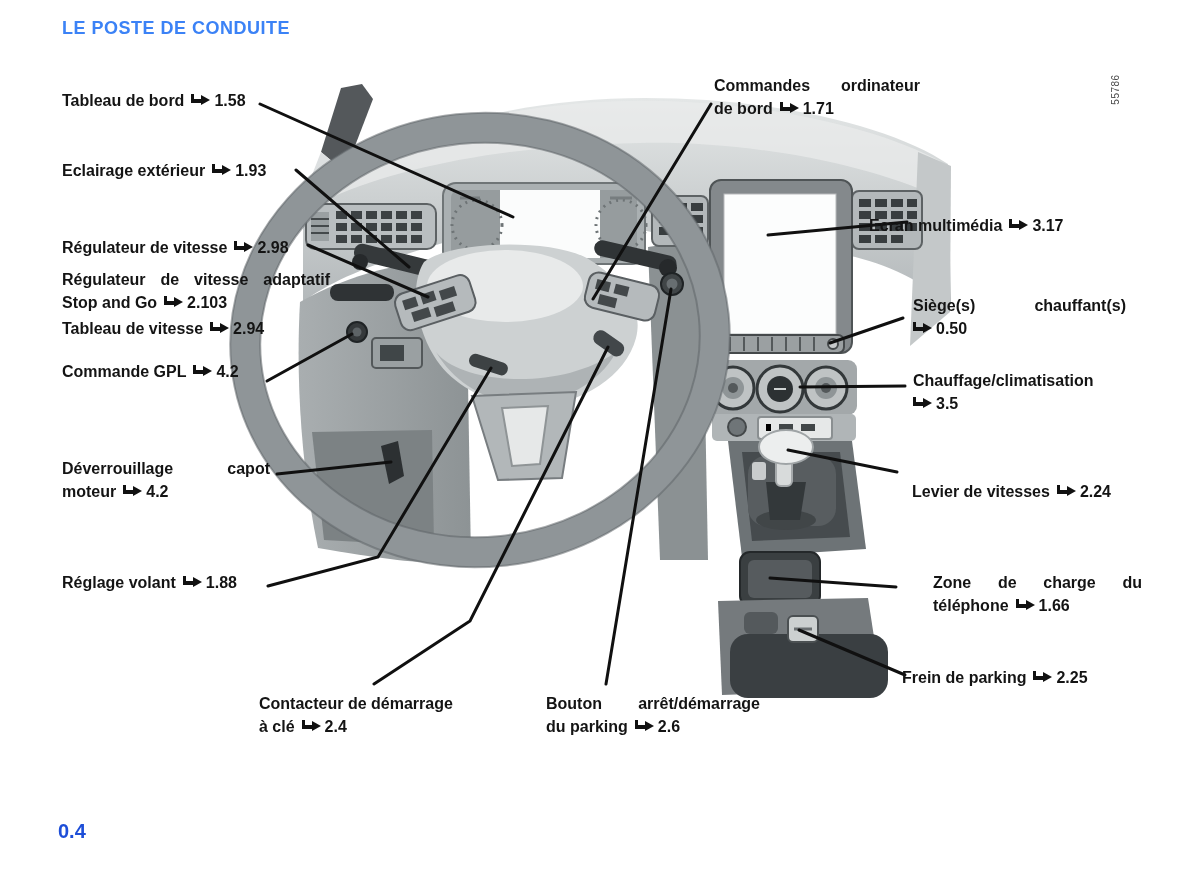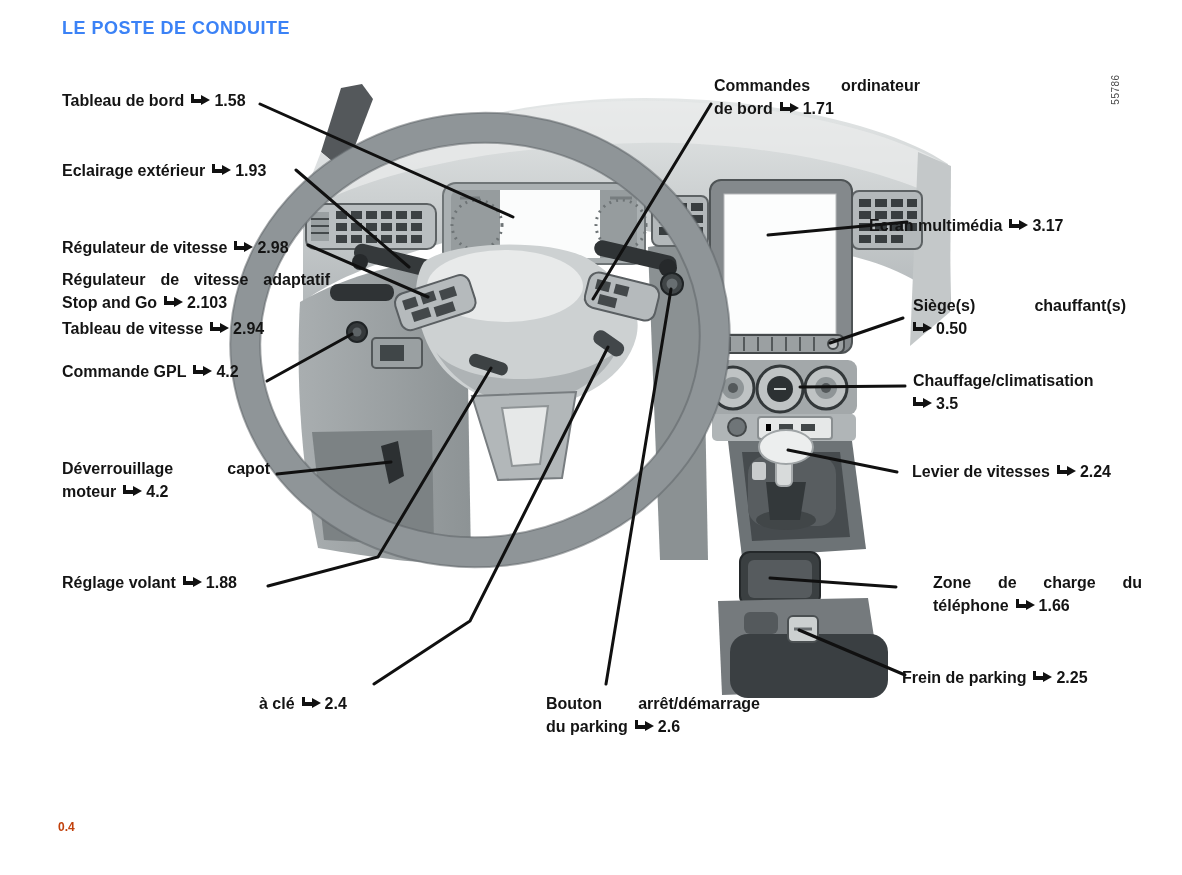--- a/index.html
+++ b/index.html
@@ -11,21 +11,21 @@
   .label{position:absolute;font-size:16px;line-height:23px;font-weight:700;
          color:#141414;white-space:nowrap;}
   .label .j{display:block;white-space:normal;text-align:justify;text-align-last:justify;}
   .ref{font-weight:700;}
   
   .arr{display:inline-block;position:relative;width:19px;height:12px;margin:0 4px 0 7px;
        background:linear-gradient(#111,#111) no-repeat 0px 5px / 11px 4px;}
   .arr::before{content:"";position:absolute;left:0;top:0;width:3px;height:7px;background:#111;}
   .arr::after{content:"";position:absolute;left:10px;top:1px;width:0;height:0;
        border-top:5px solid transparent;border-bottom:5px solid transparent;border-left:9px solid #111;}
-  .pagenum{position:absolute;left:58px;top:820px;font-size:12px;font-weight:700;color:#c2410c;}
+  .pagenum{position:absolute;left:58px;top:820px;font-size:20px;font-weight:700;color:#1d4ed8;}
   .docnum{position:absolute;left:1100px;top:84px;font-size:10px;color:#4a4a4a;
           transform:rotate(-90deg);transform-origin:center;letter-spacing:.5px;}
 </style>
 </head>
 <body>
 
 <div id="page">
 
   <svg id="illu" viewBox="0 0 1182 875">
     <defs>
@@ -286,20 +286,21 @@
   </div>
   <div class="label" style="left:62px;top:457px">
     <span class="j" style="width:208px">Déverrouillage capot</span>
     <span><span>moteur</span><span class="arr"></span><span class="ref">4.2</span></span>
   </div>
   <div class="label" style="left:62px;top:571px">
     <span>Réglage volant</span><span class="arr"></span><span class="ref">1.88</span>
   </div>
 
   <div class="label" style="left:259px;top:692px">
+    <span style="display:block">Contacteur de démarrage</span>
     <span><span>à clé</span><span class="arr"></span><span class="ref">2.4</span></span>
   </div>
   <div class="label" style="left:546px;top:692px">
     <span class="j" style="width:214px">Bouton arrêt/démarrage</span>
     <span><span>du parking</span><span class="arr"></span><span class="ref">2.6</span></span>
   </div>
 
   <div class="label" style="left:714px;top:74px">
     <span class="j" style="width:206px">Commandes ordinateur</span>
     <span><span>de bord</span><span class="arr"></span><span class="ref">1.71</span></span>
@@ -309,21 +310,21 @@
     <span>Ecran multimédia</span><span class="arr"></span><span class="ref">3.17</span>
   </div>
   <div class="label" style="left:913px;top:294px">
     <span class="j" style="width:213px">Siège(s) chauffant(s)</span>
     <span><span class="arr" style="margin-left:0"></span><span class="ref">0.50</span></span>
   </div>
   <div class="label" style="left:913px;top:369px">
     <span style="display:block">Chauffage/climatisation</span>
     <span><span class="arr" style="margin-left:0"></span><span class="ref">3.5</span></span>
   </div>
-  <div class="label" style="left:912px;top:460px">
+  <div class="label" style="left:912px;top:480px">
     <span>Levier de vitesses</span><span class="arr"></span><span class="ref">2.24</span>
   </div>
   <div class="label" style="left:933px;top:571px">
     <span class="j" style="width:209px">Zone de charge du</span>
     <span><span>téléphone</span><span class="arr"></span><span class="ref">1.66</span></span>
   </div>
   <div class="label" style="left:902px;top:666px">
     <span>Frein de parking</span><span class="arr"></span><span class="ref">2.25</span>
   </div>
 

